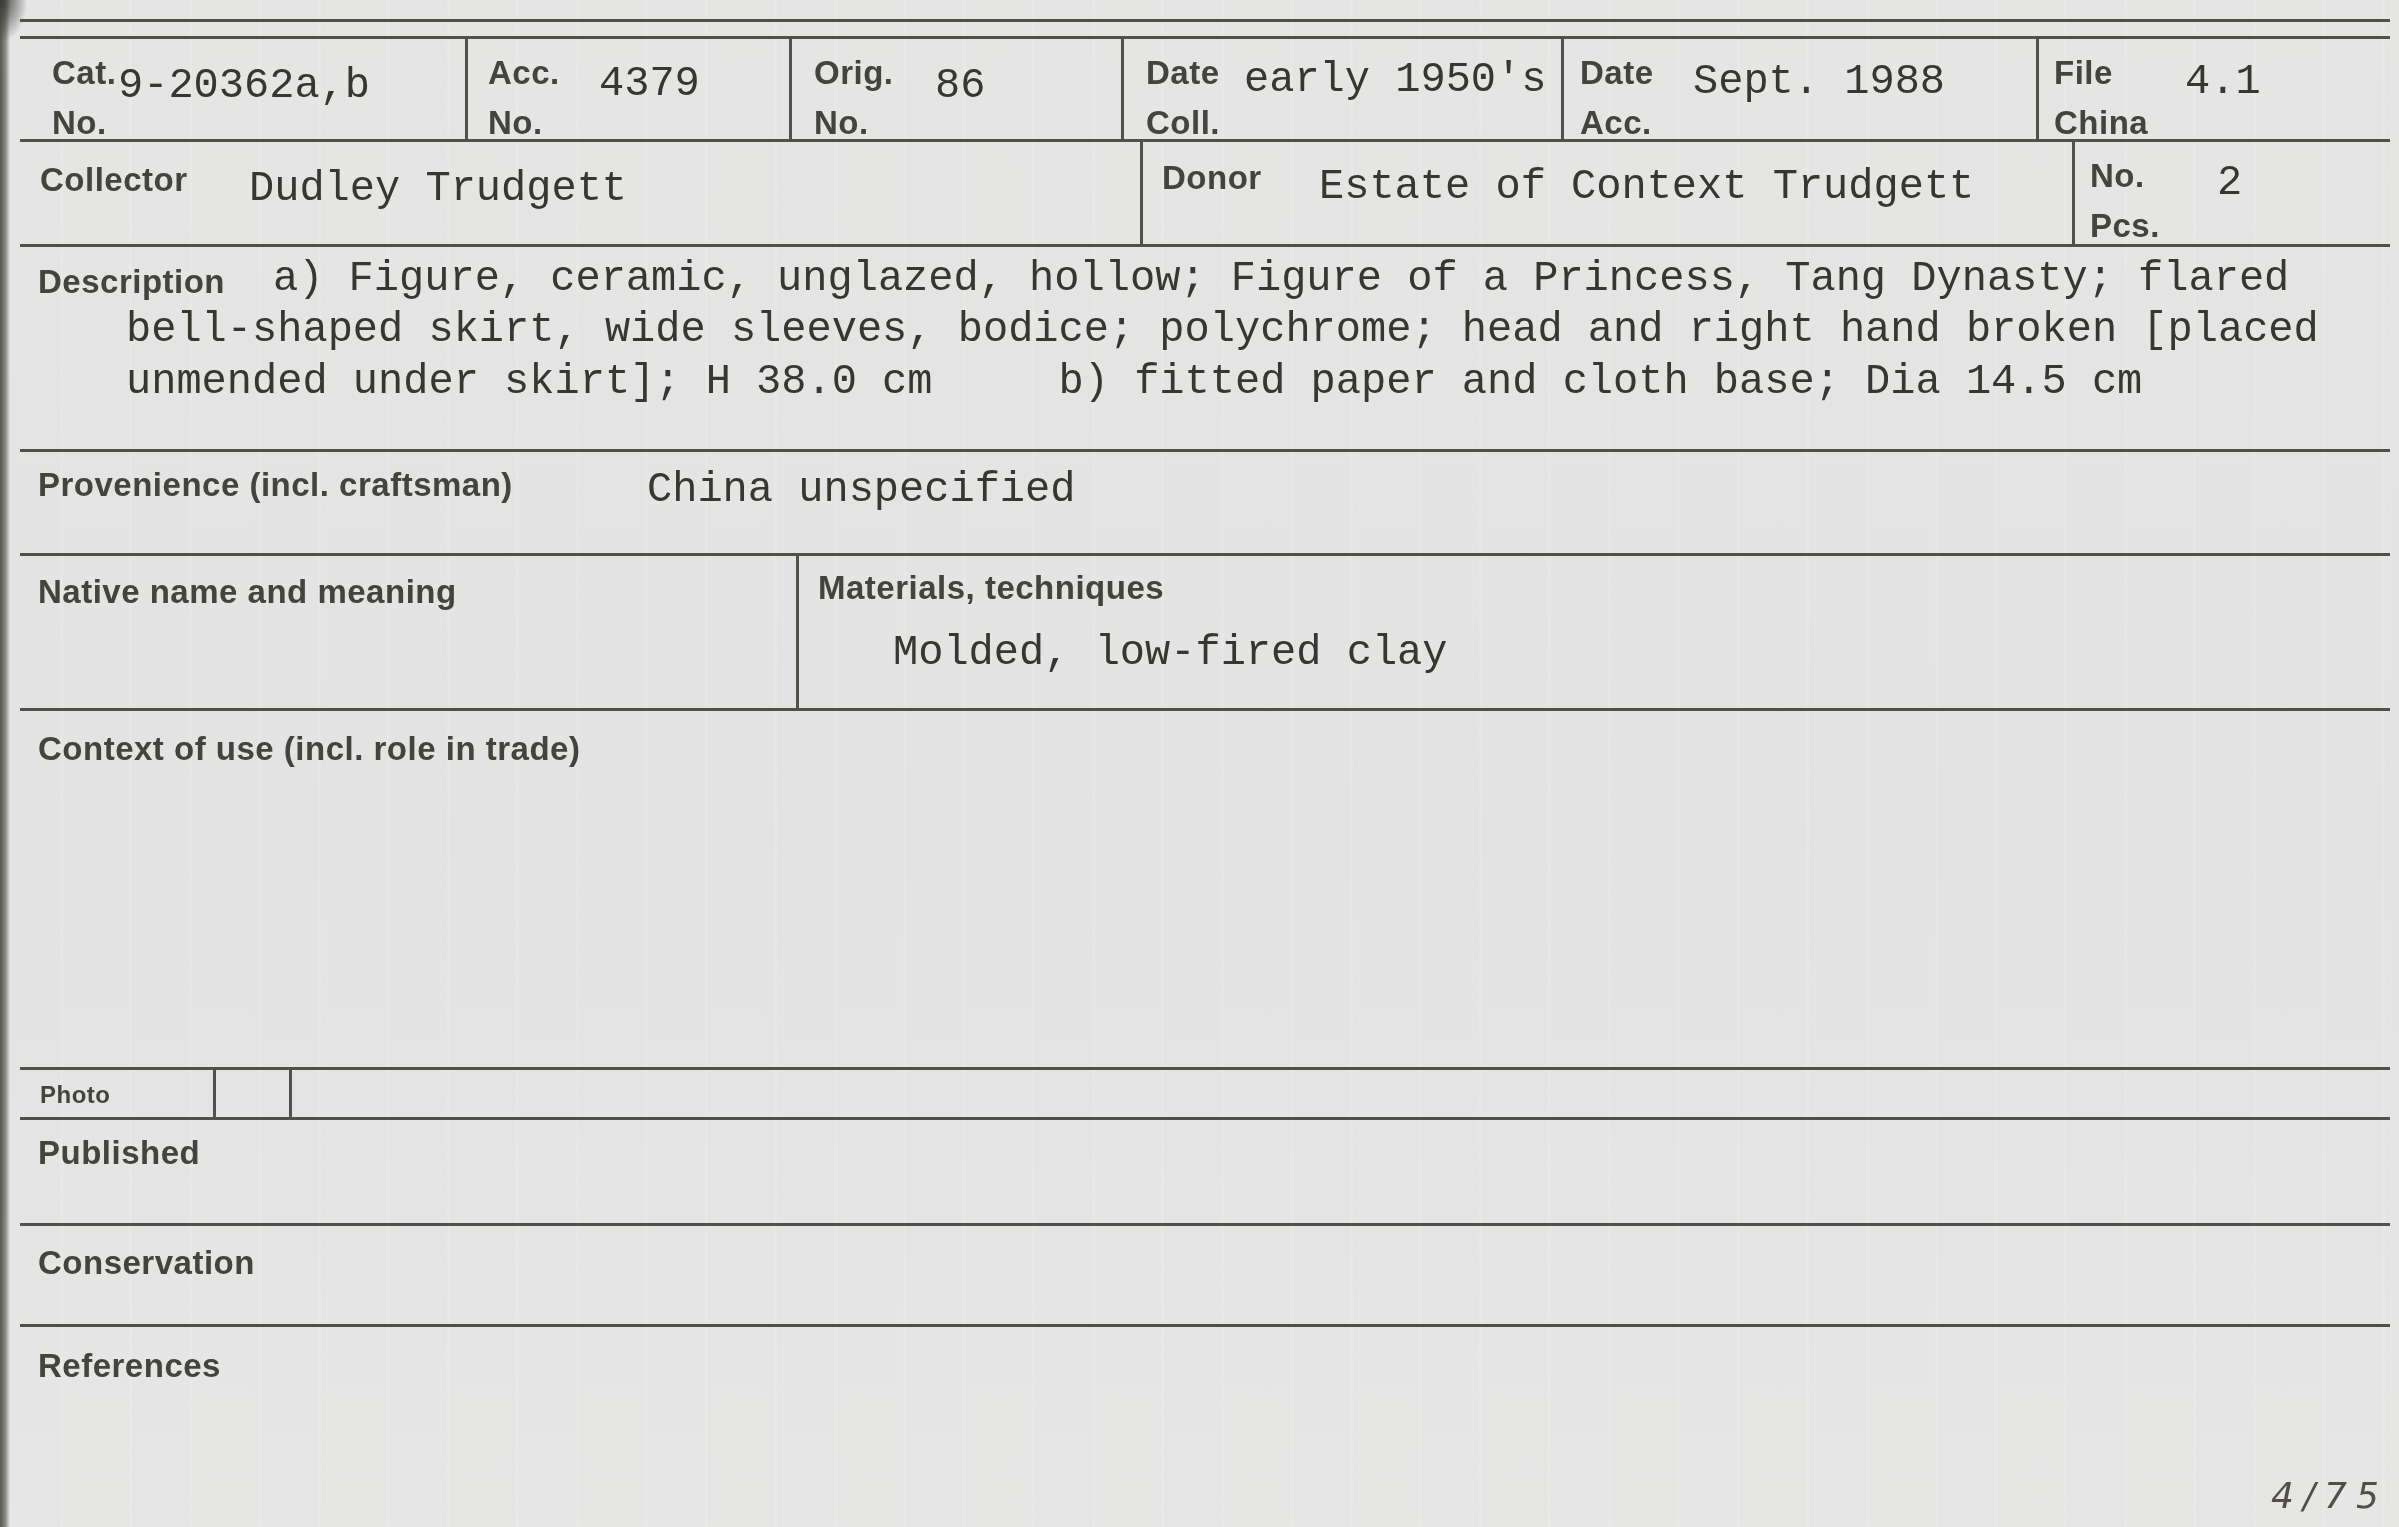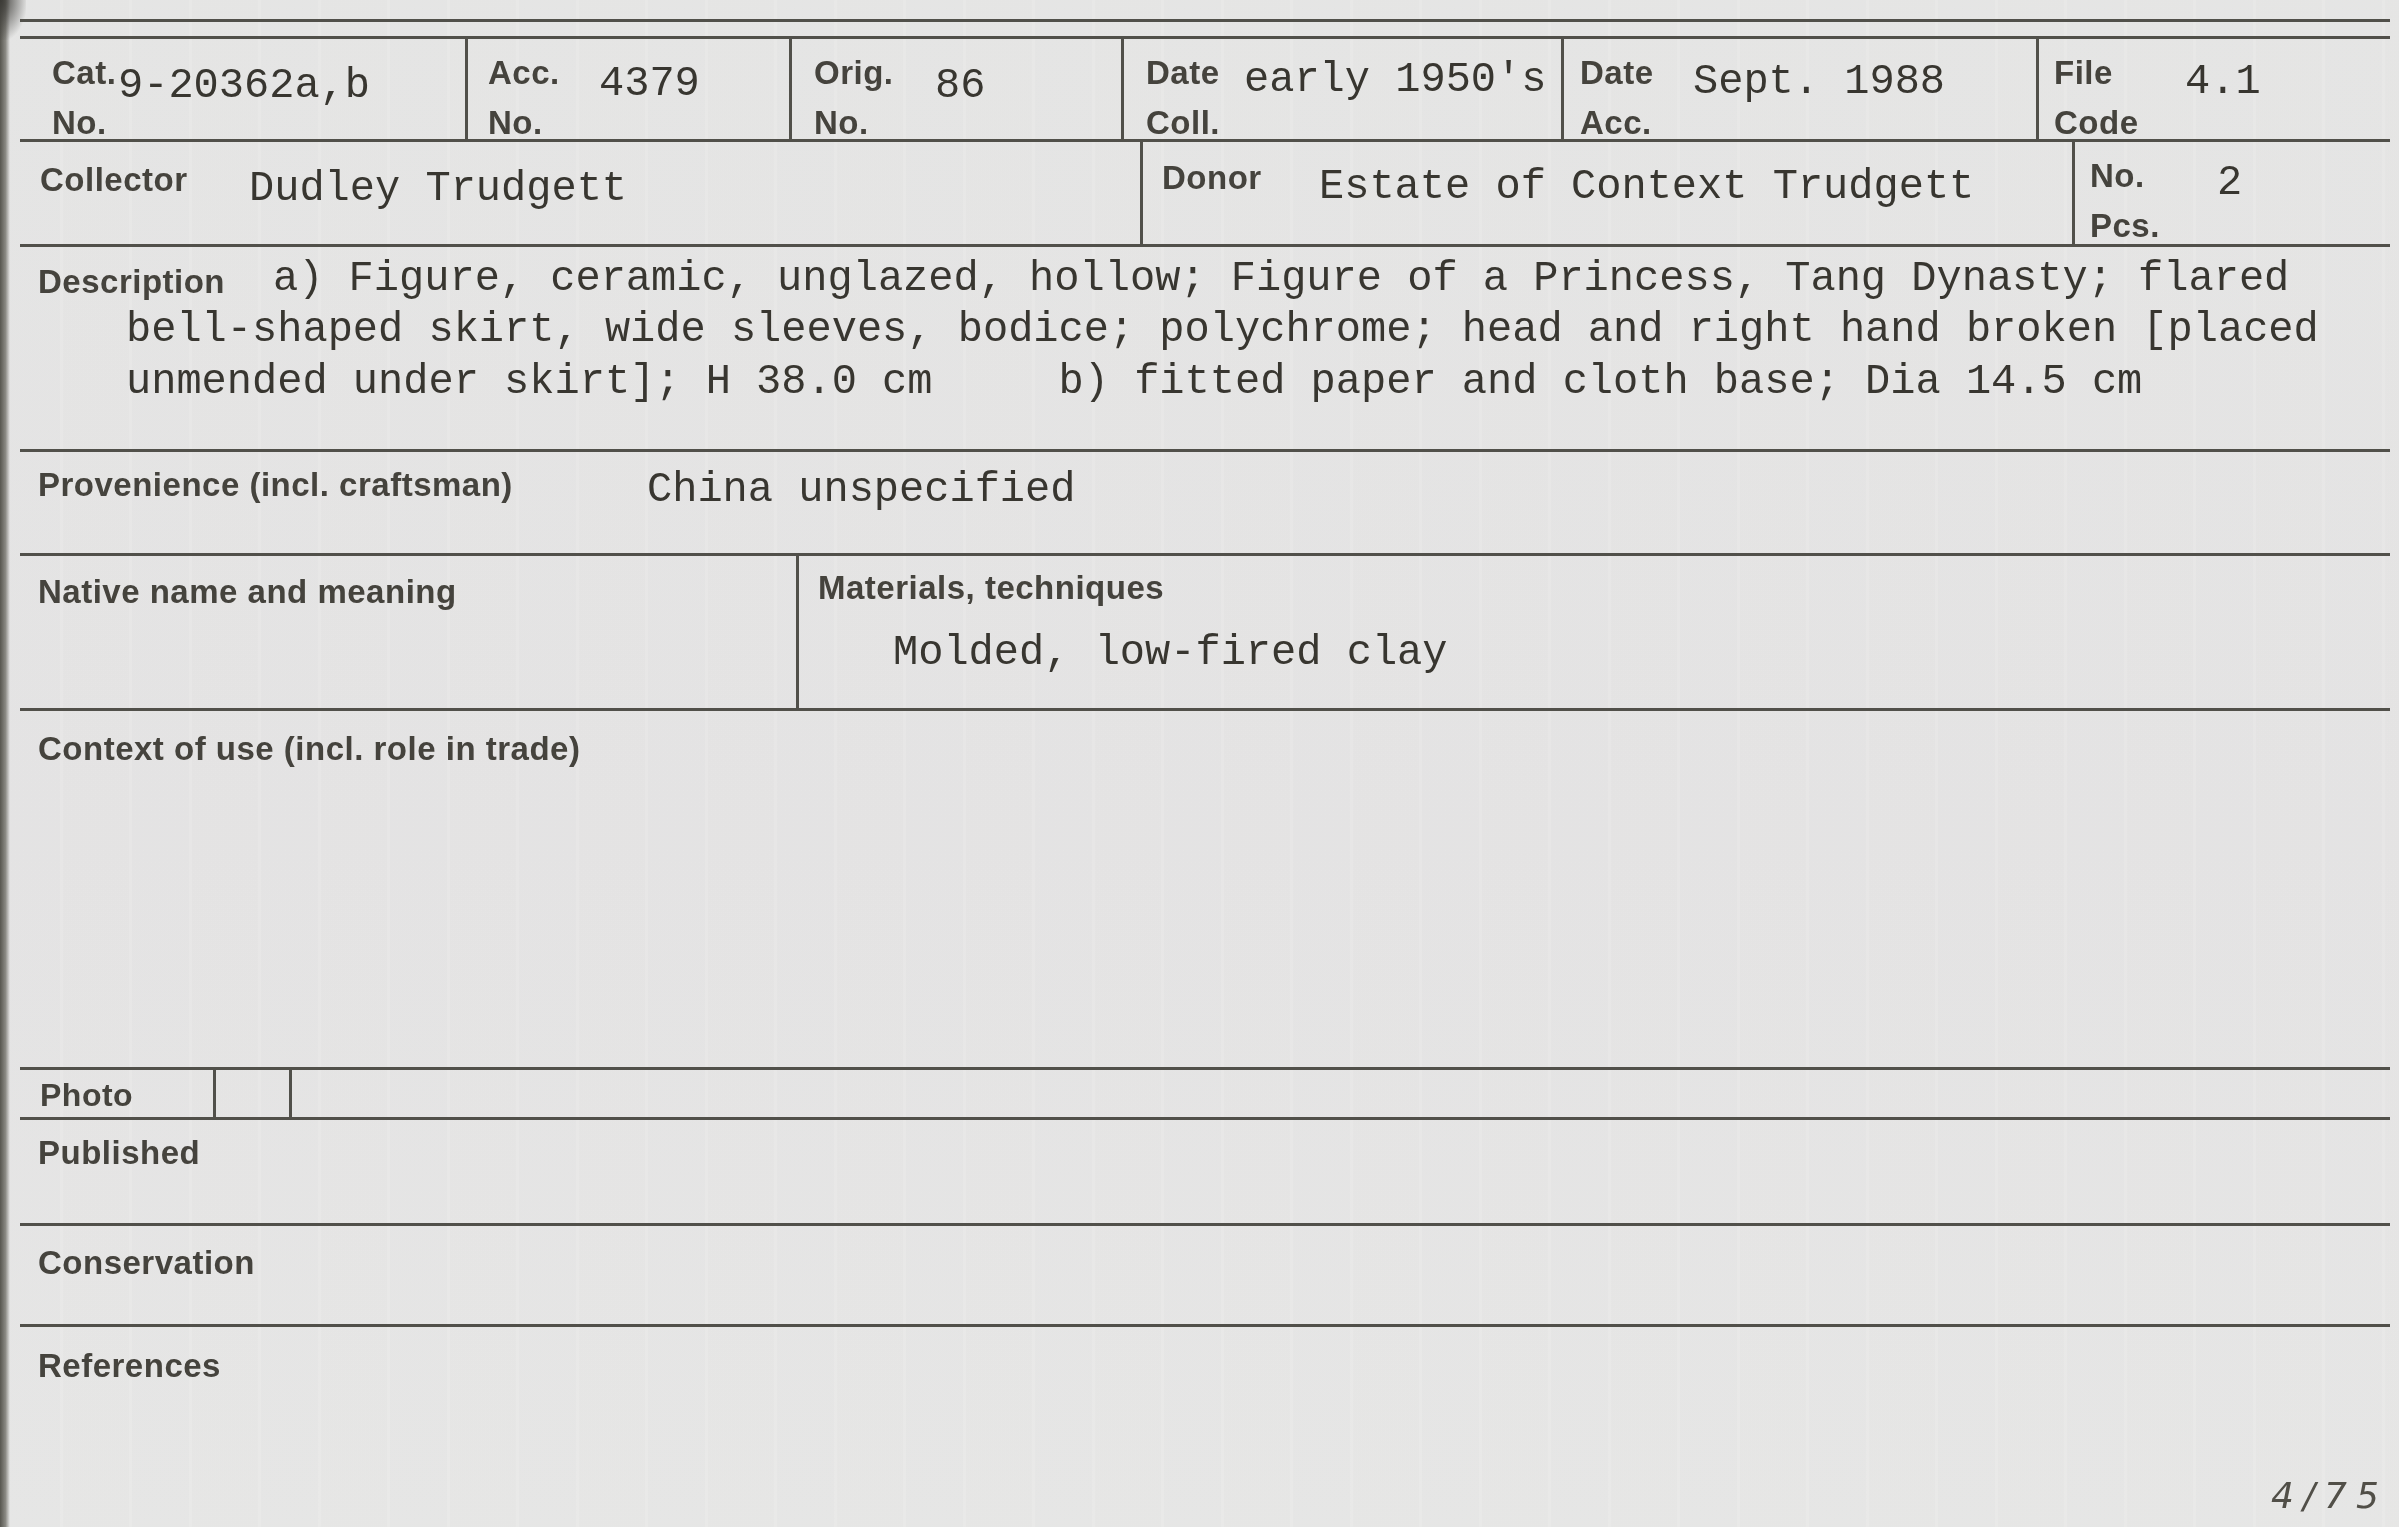--- a/index.html
+++ b/index.html
@@ -132,21 +132,21 @@
   <div class="typed" style="left:1244px; top:56px;">early 1950's</div>
 
   <div class="lbl" style="left:1580px; top:48px;">
     <div>Date</div>
     <div>Acc.</div>
   </div>
   <div class="typed" style="left:1693px; top:58px;">Sept. 1988</div>
 
   <div class="lbl" style="left:2054px; top:48px;">
     <div>File</div>
-    <div>Code</div>
+    <div>China</div>
   </div>
   <div class="typed" style="left:2185px; top:58px;">4.1</div>
 
   <div class="lbl" style="left:40px; top:155px;">Collector</div>
   <div class="typed" style="left:249px; top:165px;">Dudley Trudgett</div>
 
   <div class="lbl" style="left:1162px; top:153px;">Donor</div>
   <div class="typed" style="left:1319px; top:163px;">Estate of Context Trudgett</div>
 
   <div class="lbl" style="left:2090px; top:151px;">
@@ -162,21 +162,21 @@
 
   <div class="lbl" style="left:38px; top:460px;">Provenience (incl. craftsman)</div>
   <div class="typed" style="left:647px; top:466px;">China unspecified</div>
 
   <div class="lbl" style="left:818px; top:563px;">Materials, techniques</div>
   <div class="lbl" style="left:38px; top:567px;">Native name and meaning</div>
   <div class="typed" style="left:893px; top:629px;">Molded, low-fired clay</div>
 
   <div class="lbl" style="left:38px; top:724px;">Context of use (incl. role in trade)</div>
 
-  <div class="lbl" style="left:40px; top:1073px; line-height:44px; font-size:32px;">Photo</div>
+  <div class="lbl" style="left:40px; top:1073px; line-height:44px; font-size:24px;">Photo</div>
   <div class="lbl" style="left:38px; top:1128px;">Published</div>
   <div class="lbl" style="left:38px; top:1238px;">Conservation</div>
   <div class="lbl" style="left:38px; top:1341px;">References</div>
 
   <div class="handnote" style="left:2271px; top:1475px;">4/75</div>
 
 </div>
 
 
 </body></html>

